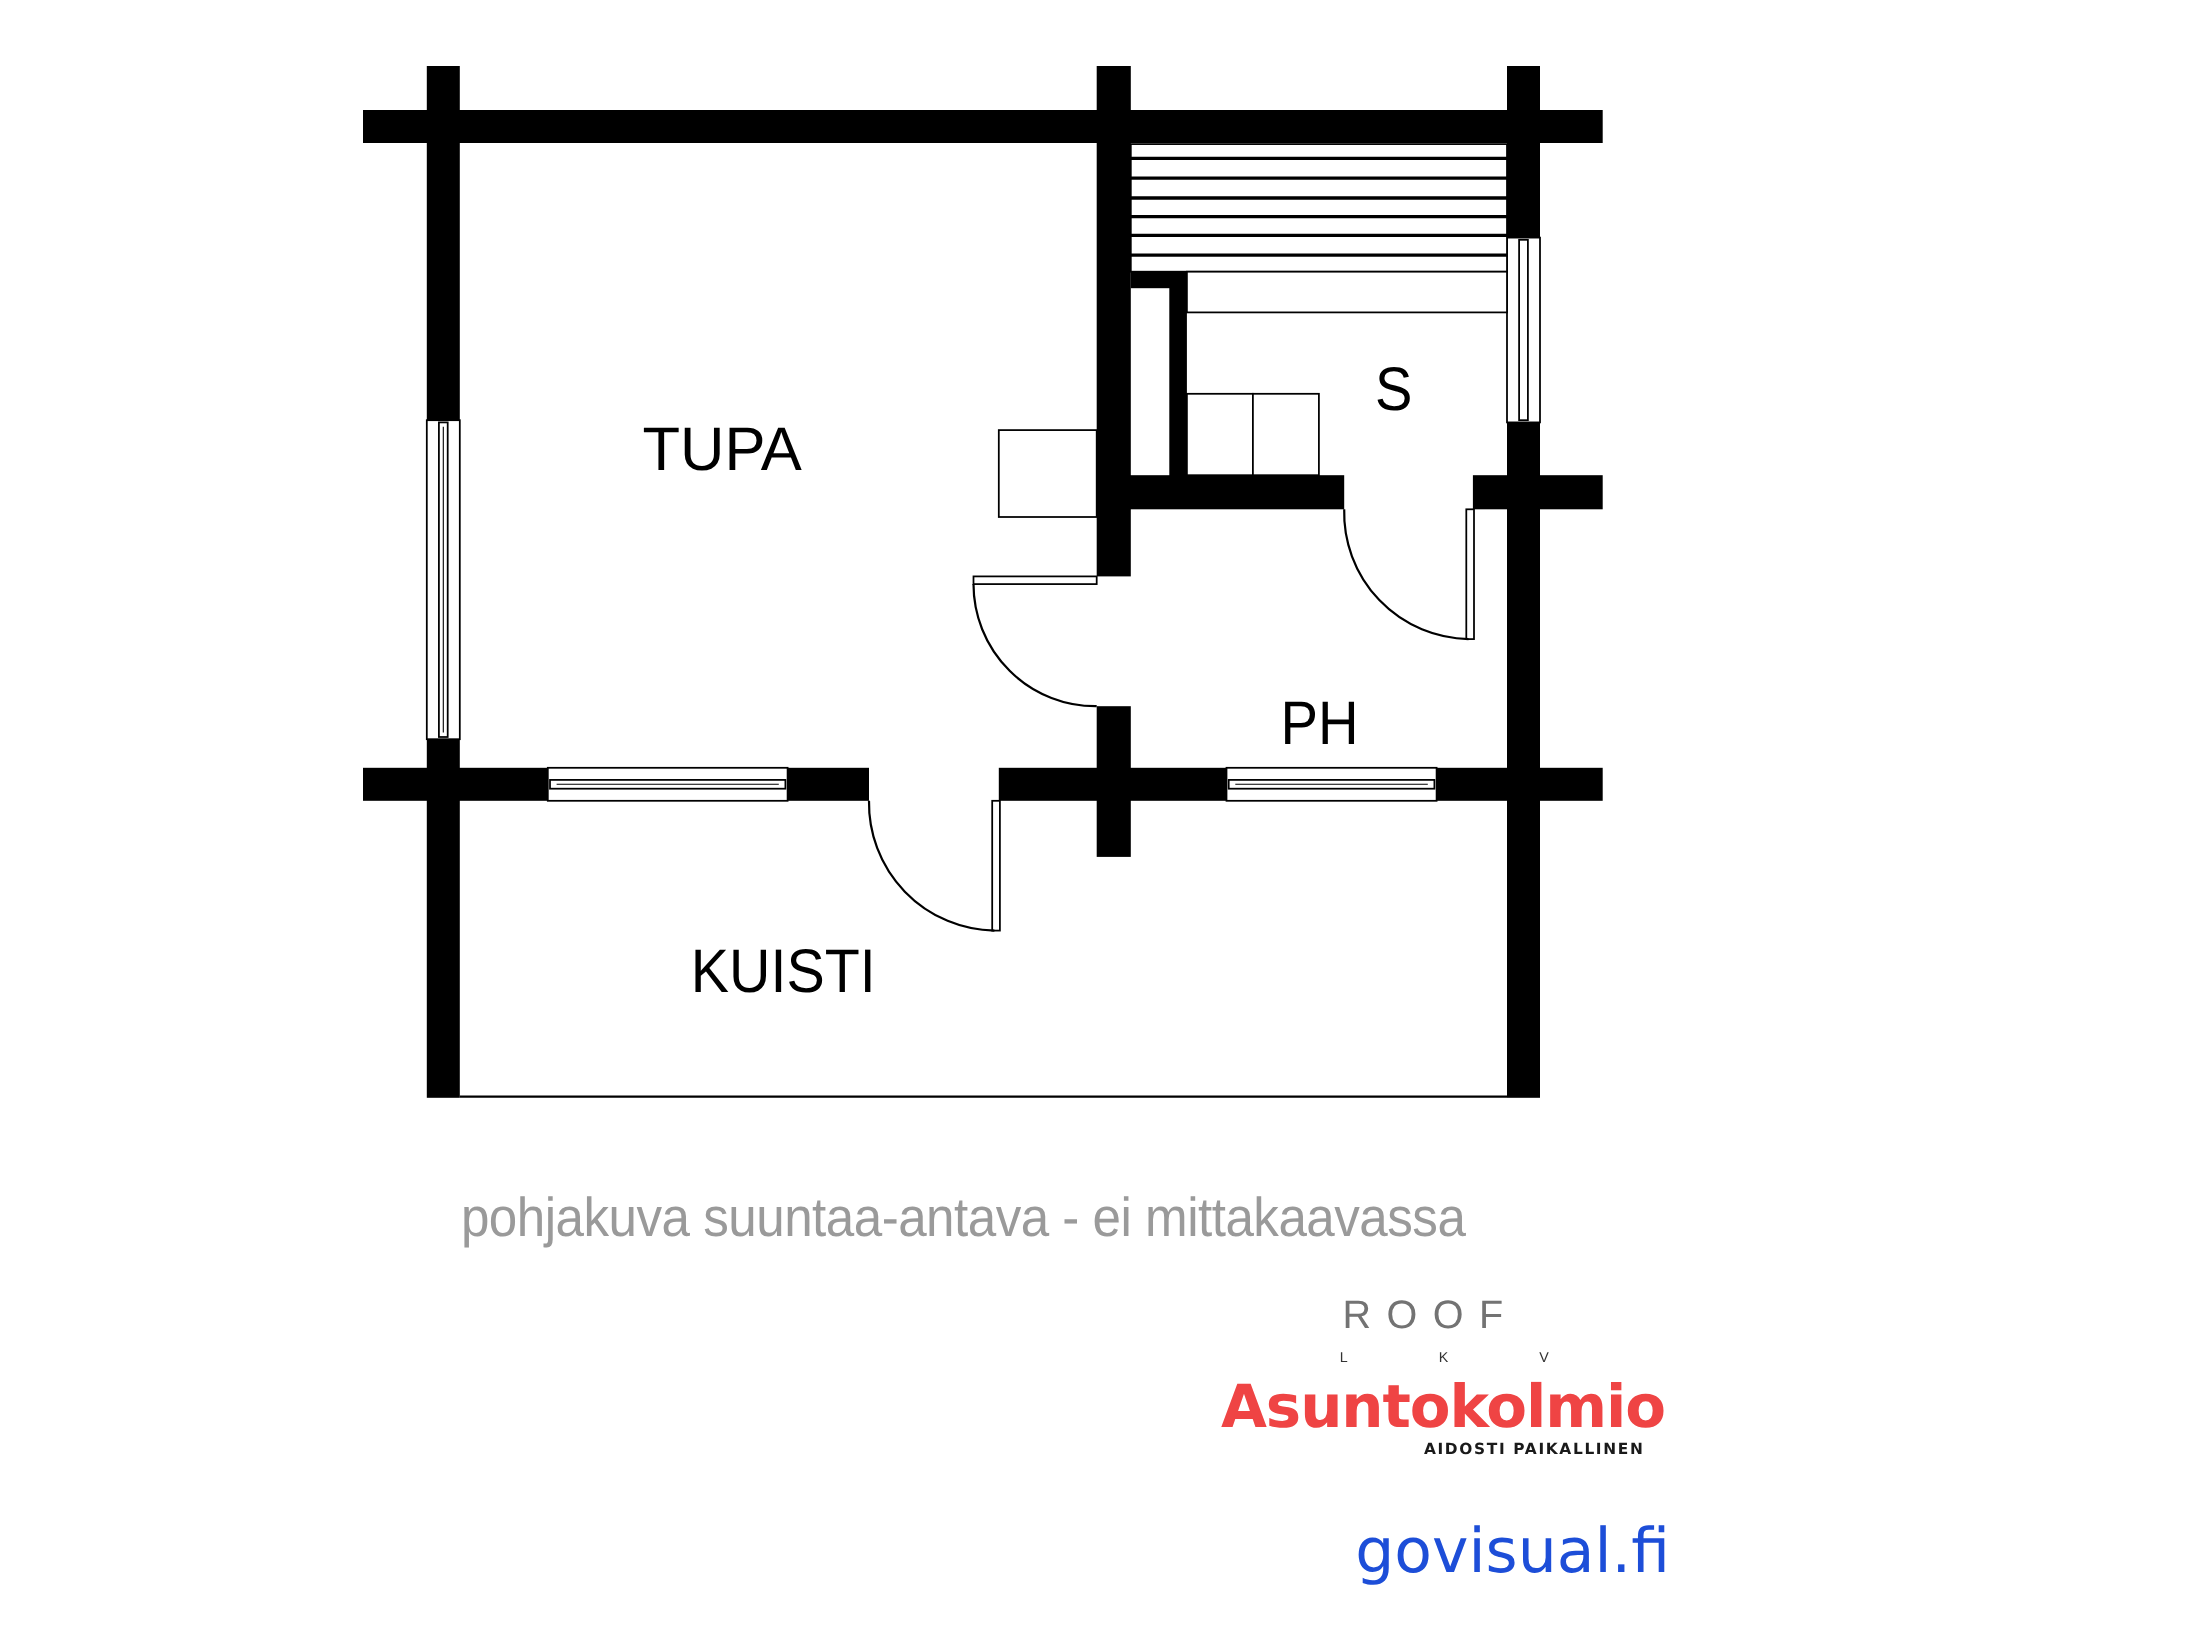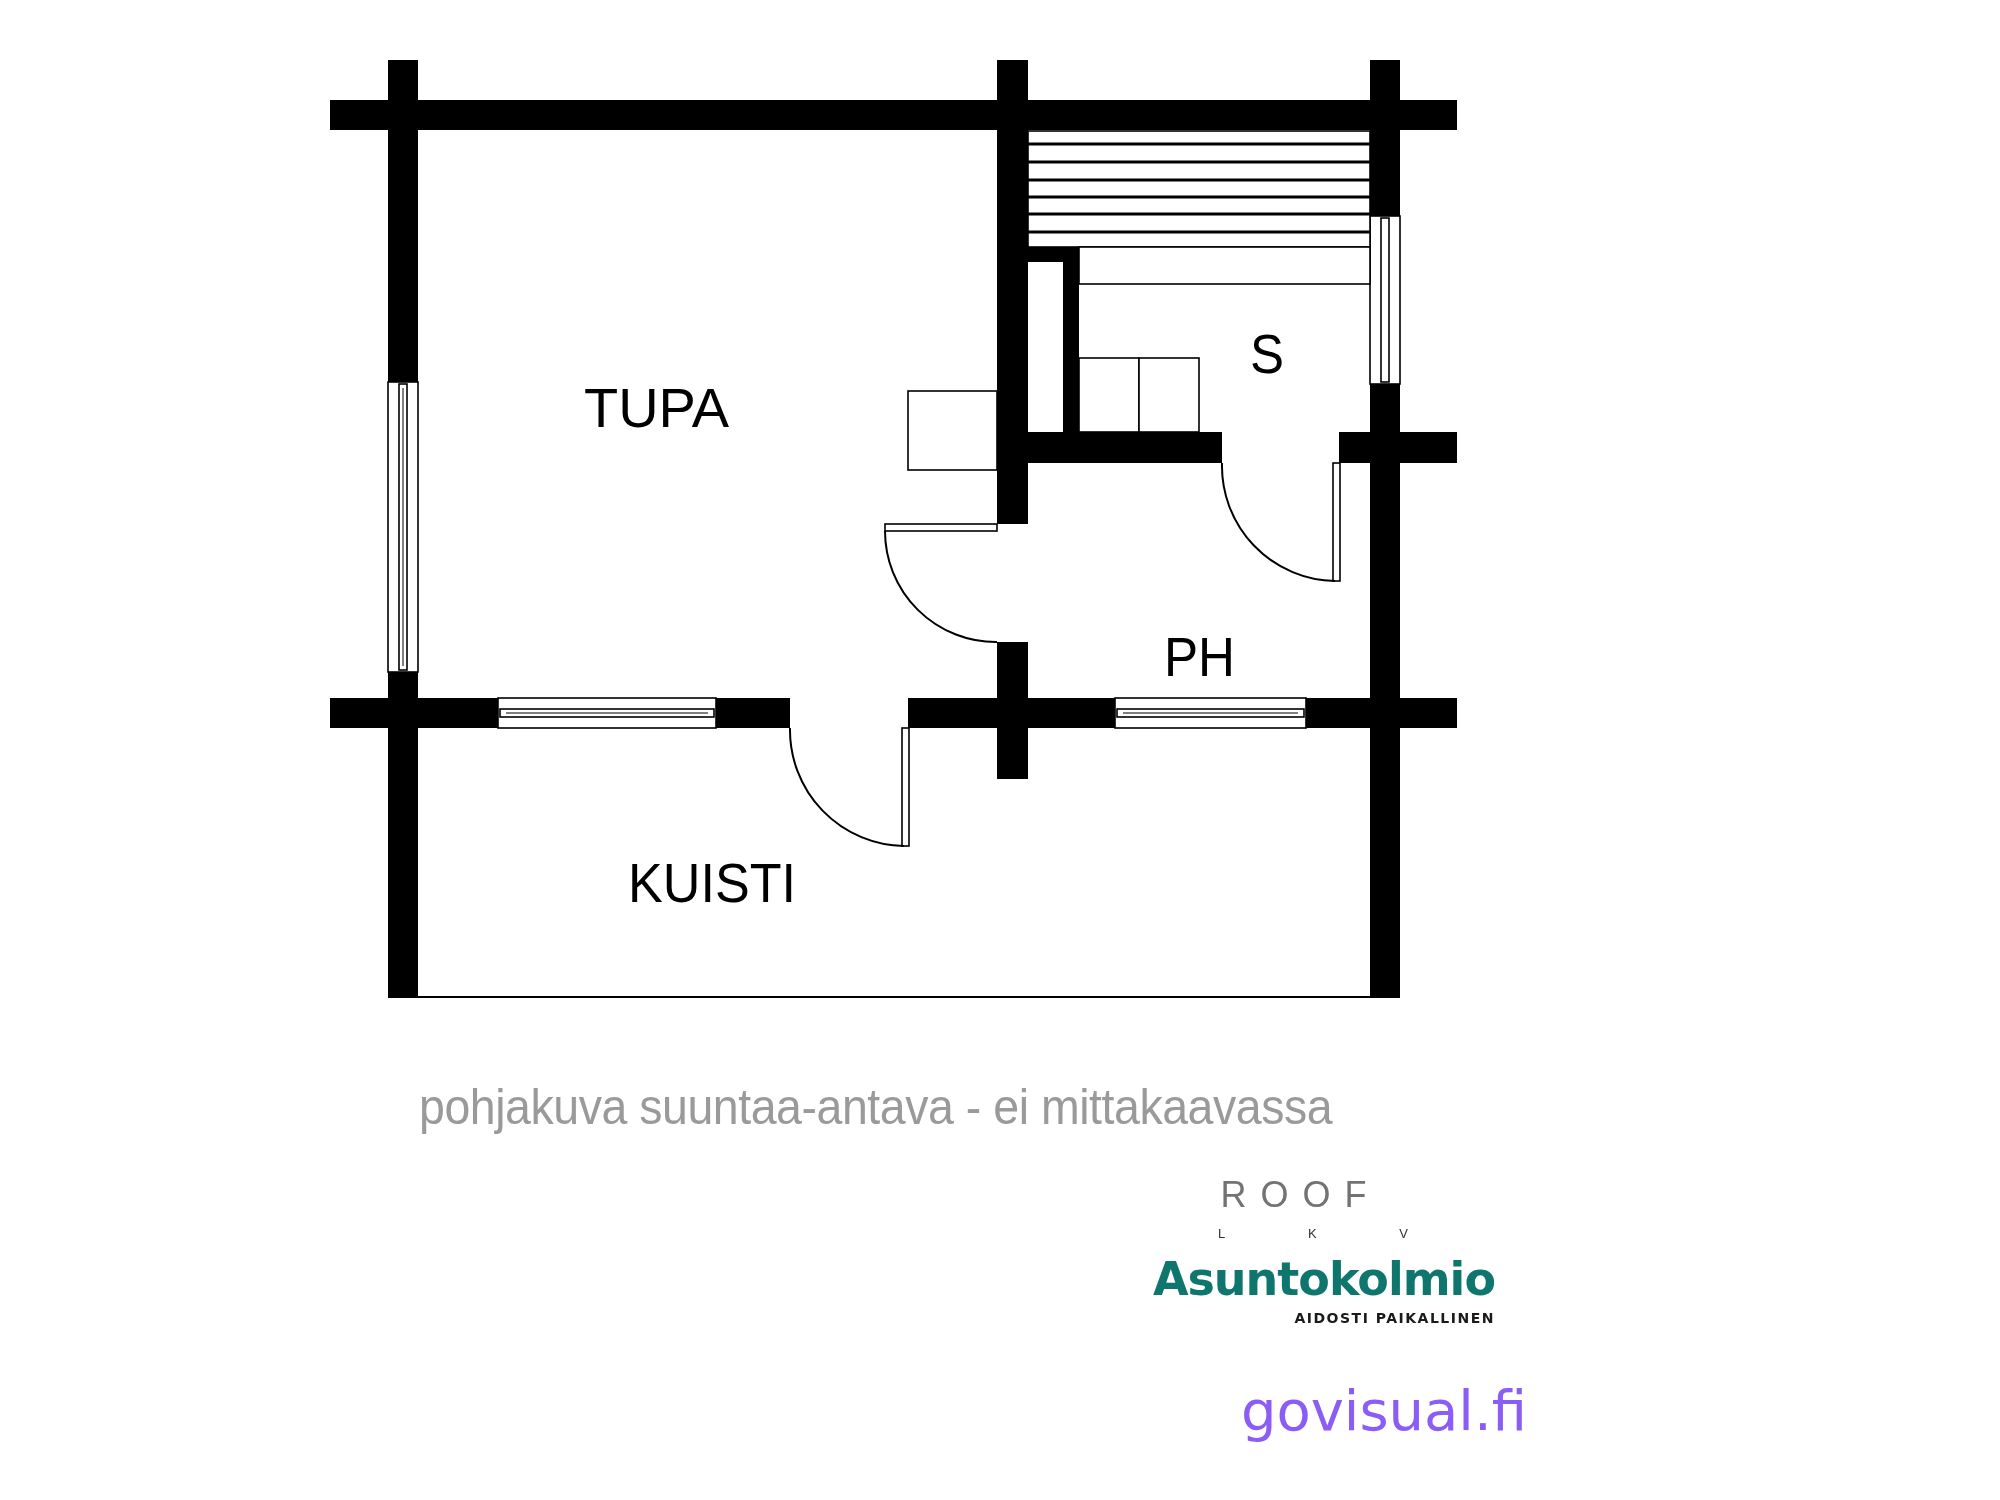--- a/index.html
+++ b/index.html
@@ -20,32 +20,32 @@
   .roof {
     position: absolute; left: 1168px; top: 1168px; width: 265px; text-align: center;
     font-family: "Liberation Sans", sans-serif; font-size: 36px; font-weight: 300;
     color: #737373; letter-spacing: 14px; line-height: 54px;
   }
   .lkv {
     position: absolute; left: 1218px; top: 1226px; width: 190px; display: flex; justify-content: space-between;
     font-family: "Liberation Sans", sans-serif; font-size: 13px; color: #333;
   }
   .asunto {
-    position: absolute; left: 1110px; top: 1254px; width: 385px; text-align: right;
-    font-family: "DejaVu Sans", sans-serif; font-weight: bold; font-size: 46px; color: #0f766e;
+    position: absolute; left: 1110px; top: 1254px; width: 385px; text-align: left;
+    font-family: "DejaVu Sans", sans-serif; font-weight: bold; font-size: 54px; color: #ef4444;
     letter-spacing: -1px; line-height: 50px;
   }
   .tagline {
     position: absolute; left: 1110px; top: 1310px; width: 385px; text-align: right;
     font-family: "DejaVu Sans", sans-serif; font-weight: bold; font-size: 14px; color: #1a1a1a;
     letter-spacing: 1.5px;
   }
   .govisual {
-    position: absolute; left: 1232px; top: 1378px; width: 295px; text-align: right;
-    font-family: "DejaVu Sans", sans-serif; font-size: 56px; color: #8b5cf6;
+    position: absolute; left: 1232px; top: 1378px; width: 295px; text-align: left;
+    font-family: "DejaVu Sans", sans-serif; font-size: 56px; color: #1d4ed8;
   }
 </style>
 </head>
 <body>
 
 <svg id="plan" viewBox="0 0 2000 1500" xmlns="http://www.w3.org/2000/svg">
 
   <g>
 
     <rect class="wall" x="330" y="100" width="1127" height="30"></rect>

